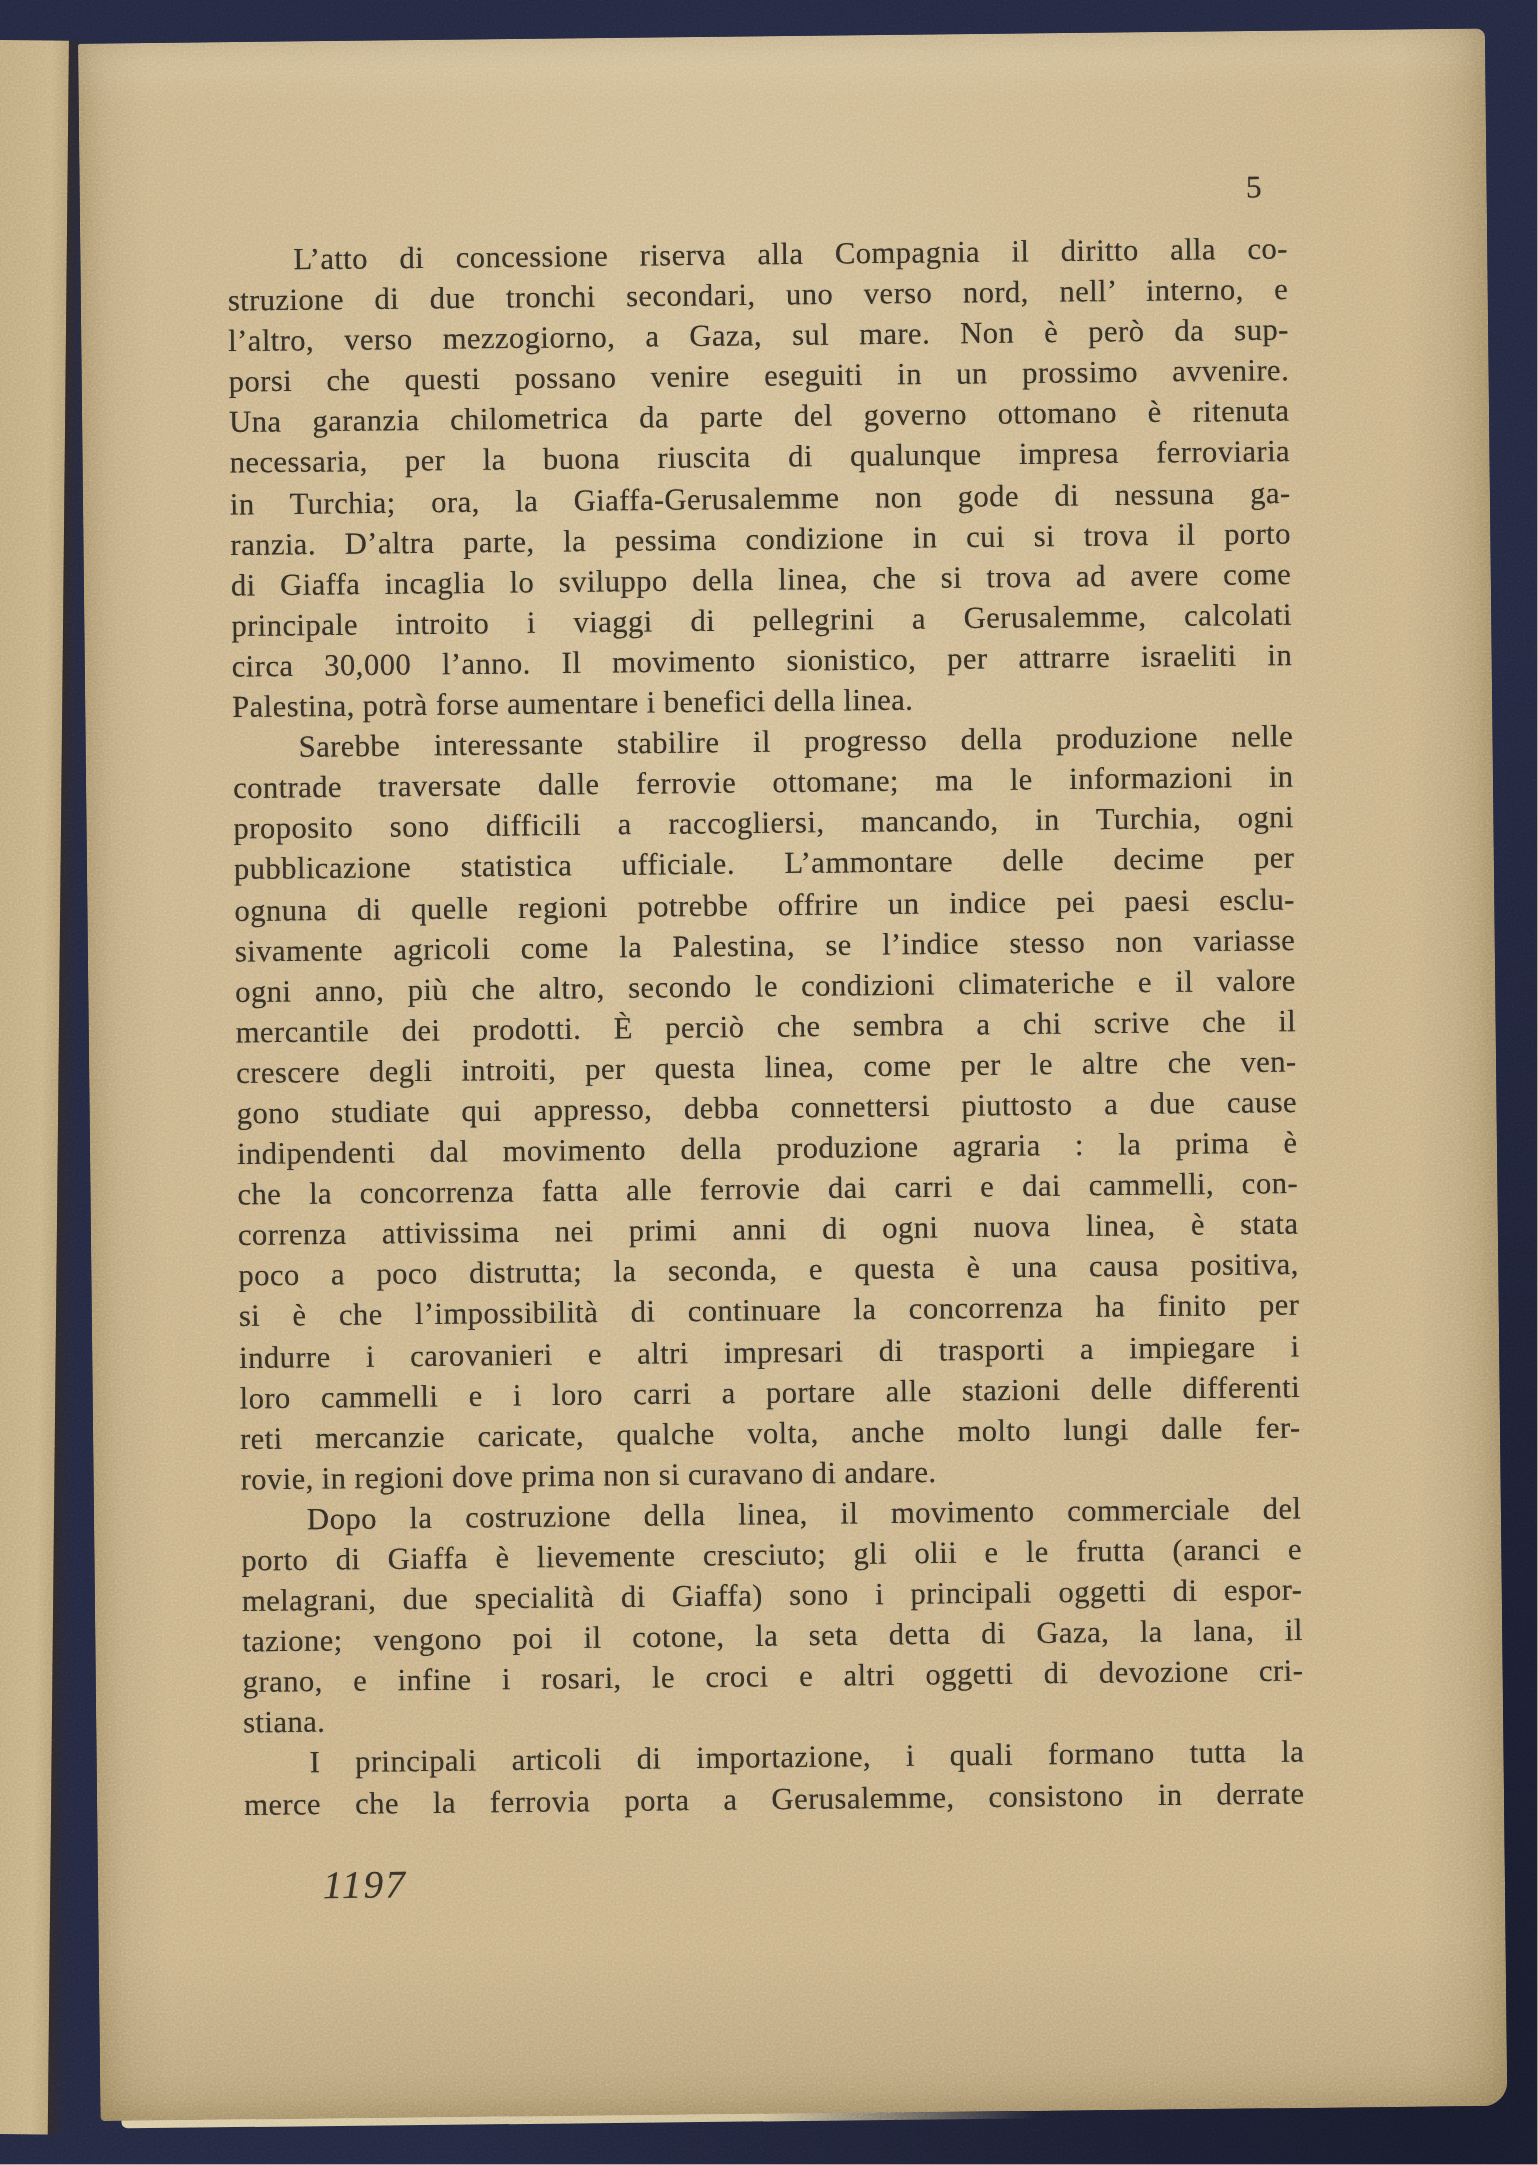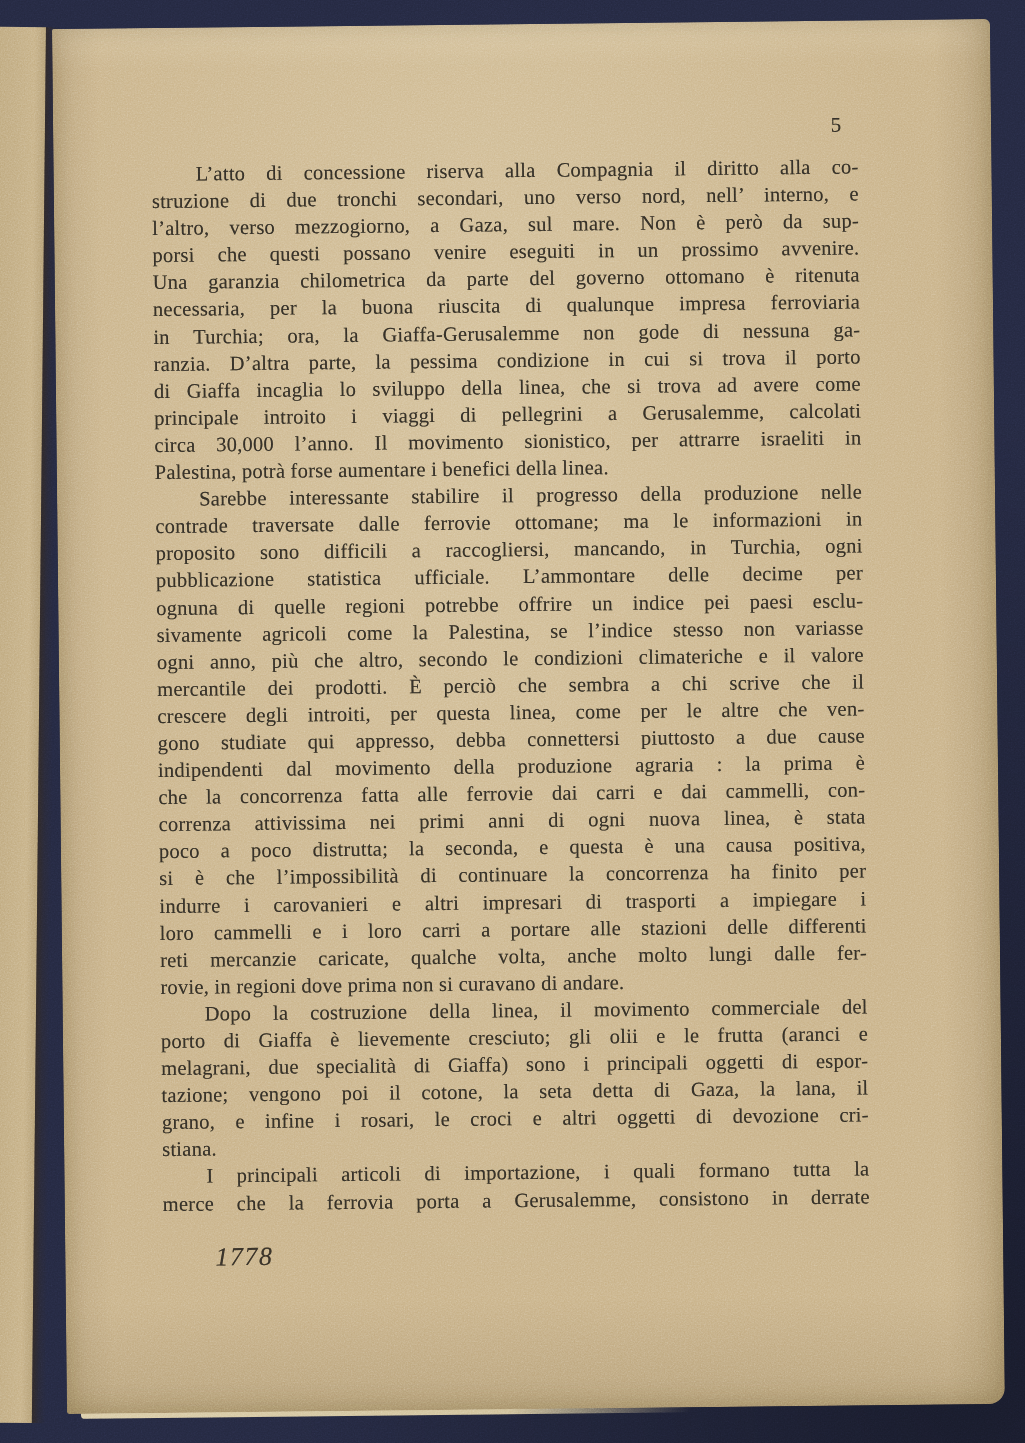--- a/index.html
+++ b/index.html
@@ -133,21 +133,21 @@
           <div class="line first">Dopo la costruzione della linea, il movimento commerciale del</div>
           <div class="line">porto di Giaffa è lievemente cresciuto; gli olii e le frutta (aranci e</div>
           <div class="line">melagrani, due specialità di Giaffa) sono i principali oggetti di espor-</div>
           <div class="line">tazione; vengono poi il cotone, la seta detta di Gaza, la lana, il</div>
           <div class="line">grano, e infine i rosari, le croci e altri oggetti di devozione cri-</div>
           <div class="line para-end">stiana.</div>
           <div class="line first">I principali articoli di importazione, i quali formano tutta la</div>
           <div class="line">merce che la ferrovia porta a Gerusalemme, consistono in derrate</div>
         </div>
 
-      <div class="footer-number">1778</div>
+      <div class="footer-number">1197</div>
     </div>
   </div>
 
   <svg class="grain" width="1025" height="1443" xmlns="http://www.w3.org/2000/svg">
     <filter id="noise">
       <feTurbulence type="fractalNoise" baseFrequency="0.7" numOctaves="2" stitchTiles="stitch"></feTurbulence>
       <feColorMatrix type="saturate" values="0"></feColorMatrix>
     </filter>
     <rect width="100%" height="100%" filter="url(#noise)"></rect>
   </svg>

